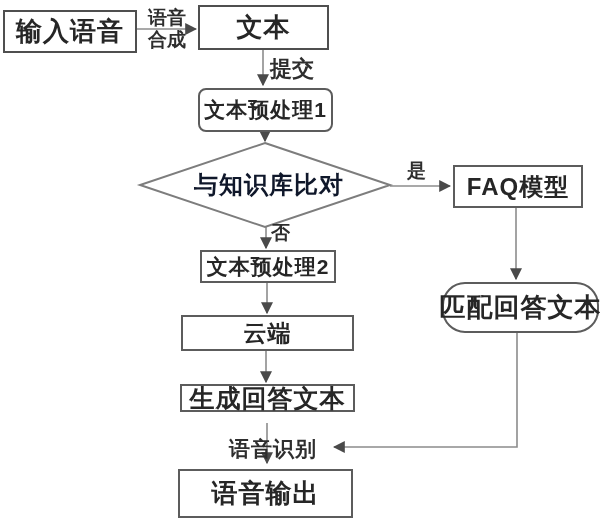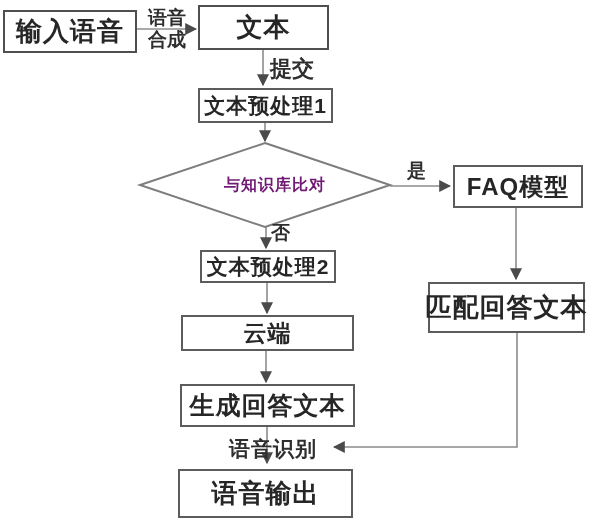--- a/index.html
+++ b/index.html
@@ -36,33 +36,33 @@
   .edge-label {
     position: absolute;
     color: #2e2e2e;
     font-weight: 600;
     line-height: 1.15;
     white-space: normal;
   }
   
   #node-input-voice   { left: 3px;   top: 10px;  width: 134px; height: 43px; font-size: 26px; border-color: #4f4f4f; }
   #node-text          { left: 198px; top: 5px;   width: 131px; height: 45px; font-size: 26px; border-color: #4f4f4f; }
-  #node-preprocess1   { left: 198px; top: 88px;  width: 135px; height: 35px; font-size: 21px; }
+  #node-preprocess1   { left: 198px; top: 88px;  width: 135px; height: 44px; font-size: 21px; border-radius: 8px; }
   #node-preprocess2   { left: 200px; top: 250px; width: 136px; height: 33px; font-size: 21px; text-align: center; }
   #node-cloud         { left: 181px; top: 315px; width: 173px; height: 36px; font-size: 23px; }
-  #node-generate      { left: 180px; top: 384px; width: 175px; height: 43px; font-size: 25px; }
+  #node-generate      { left: 180px; top: 384px; width: 175px; height: 28px; font-size: 25px; }
   #node-voice-output  { left: 178px; top: 469px; width: 175px; height: 49px; font-size: 26px; }
   #node-faq           { left: 453px; top: 165px; width: 130px; height: 43px; font-size: 24px; }
-  #node-match         { left: 428px; top: 282px; width: 157px; height: 51px; font-size: 26px; }
+  #node-match         { left: 442px; top: 282px; width: 157px; height: 51px; font-size: 26px; border-radius: 23px; }
   #node-decision-label {
     position: absolute;
-    left: 150px; top: 143px;
+    left: 144px; top: 143px;
     width: 250px; height: 84px;
     display: flex; align-items: center; justify-content: center;
-    color: #701a75; font-weight: 600; font-size: 16px;
+    color: #0f172a; font-weight: 600; font-size: 24px;
     letter-spacing: 1px; white-space: nowrap;
   }
   #edge-label-speech-recognition { left: 145px; top: 7px;  width: 44px; font-size: 19px; text-align: center; }
   #edge-label-submit             { left: 270px; top: 56px;  font-size: 22px; }
   #edge-label-yes                { left: 407px; top: 160px; font-size: 19px; }
   #edge-label-no                 { left: 271px; top: 222px; font-size: 19px; }
   #edge-label-speech-synthesis   { left: 229px; top: 437px; font-size: 21px; letter-spacing: 1px; }
 </style>
 </head>
 <body>

